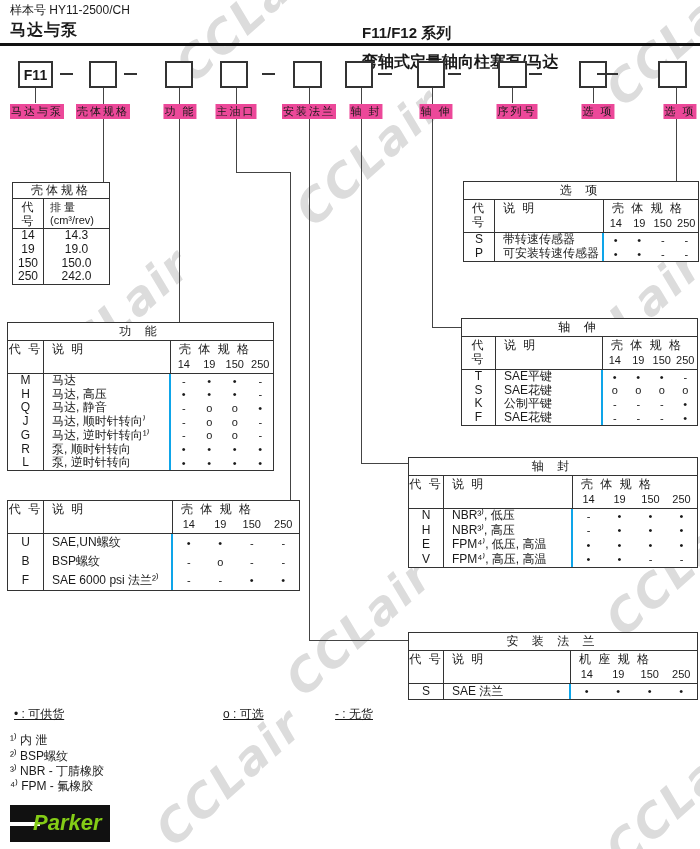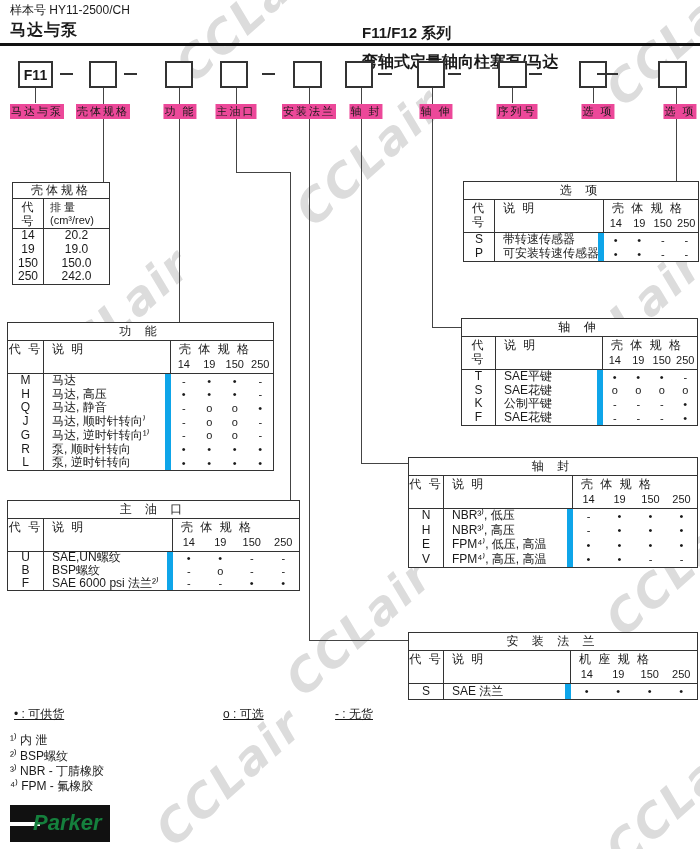--- a/index.html
+++ b/index.html
@@ -36,21 +36,21 @@
   .t-head .desc{width:var(--dw);border-right:1px solid #333;padding:2px 18px 0 8px;letter-spacing:2px;
       box-sizing:border-box;flex:none;}
   .t-head .spec{flex:1;padding-top:2px;min-width:0;}
   .spec-label{padding-left:8px;letter-spacing:2px;white-space:nowrap;}
   .sizes{display:flex;margin-top:1px;}
   .sizes span{flex:1;text-align:center;font-size:11px;}
   .t-body{flex:1;display:flex;flex-direction:column;min-height:0;}
   .t-row{flex:1;display:flex;min-height:0;}
   .t-row .code{width:var(--cw);border-right:1px solid #333;display:flex;align-items:center;
       justify-content:center;box-sizing:border-box;flex:none;}
-  .t-row .desc{width:var(--dw);border-right:6px solid #0ea5e9;display:flex;align-items:center;
+  .t-row .desc{width:var(--dw);border-right:2px solid #0ea5e9;display:flex;align-items:center;
       padding-left:8px;box-sizing:border-box;flex:none;white-space:nowrap;overflow:hidden;}
   .t-row .marks{flex:1;display:flex;align-items:center;}
   .t-row .marks span{flex:1;text-align:center;font-size:11px;}
   
   .disp-table{position:absolute;left:12px;top:182px;width:98px;height:103px;background:#fff;
       border:1px solid #333;box-sizing:border-box;z-index:2;font-size:12px;display:flex;
       flex-direction:column;line-height:1.15;}
   .disp-table .t-title{height:15px;line-height:14px;letter-spacing:3px;}
   .d-head{flex:none;display:flex;border-bottom:1px solid #333;height:30px;box-sizing:border-box;}
   .d-head .d-code{width:31px;border-right:1px solid #333;text-align:center;letter-spacing:1px;
@@ -60,21 +60,21 @@
   .d-row{flex:1;display:flex;}
   .d-row .d-code{width:31px;border-right:1px solid #333;display:flex;align-items:center;
       justify-content:center;box-sizing:border-box;flex:none;}
   .d-row .d-val{flex:1;display:flex;align-items:center;justify-content:center;}
   
   .legend-item{position:absolute;top:706px;font-size:12px;text-decoration:underline;}
   .footnote{position:absolute;font-size:12px;}
   
   .logo{position:absolute;left:10px;top:805px;width:100px;height:37px;background:#111;z-index:2;}
   .logo .bar{position:absolute;left:0;top:17px;width:30px;height:4px;background:#fff;}
-  .logo .txt{position:absolute;left:23px;top:5px;color:#15803d;font-style:italic;font-weight:700;
+  .logo .txt{position:absolute;left:23px;top:5px;color:#84cc16;font-style:italic;font-weight:700;
       font-size:22px;letter-spacing:0;font-family:"Liberation Sans",sans-serif;}
 </style>
 </head>
 <body>
 
 <div class="page">
 
   <div class="wm" style="left:160px;top:-14px">CCLair</div>
   <div class="wm" style="left:590px;top:10px">CCLair</div>
   <div class="wm" style="left:28px;top:290px">CCLair</div>
@@ -142,21 +142,21 @@
     <div class="d-head">
       <div class="d-code">代 号</div>
       <div class="d-val">
         <div>排 量</div>
         <div>(cm³/rev)</div>
       </div>
     </div>
     <div class="d-body">
       <div class="d-row">
         <div class="d-code">14</div>
-        <div class="d-val">20.2</div>
+        <div class="d-val">14.3</div>
       </div>
       <div class="d-row">
         <div class="d-code">19</div>
         <div class="d-val">19.0</div>
       </div>
       <div class="d-row">
         <div class="d-code">150</div>
         <div class="d-val">150.0</div>
       </div>
       <div class="d-row">
@@ -402,21 +402,20 @@
           <div class="marks">
             <span>•</span>
             <span>•</span>
             <span>-</span>
             <span>-</span>
           </div>
         </div>
       </div>
     </div>
   <div class="spec-table" style="left:7px;top:500px;width:293px;height:91px;--cw:36px;--dw:129px">
-      <div class="t-title">主 油 口</div>
       <div class="t-head">
         <div class="code">代 号</div>
         <div class="desc">说 明</div>
         <div class="spec">
           <div class="spec-label">壳 体 规 格</div>
           <div class="sizes">
             <span>14</span>
             <span>19</span>
             <span>150</span>
             <span>250</span>

